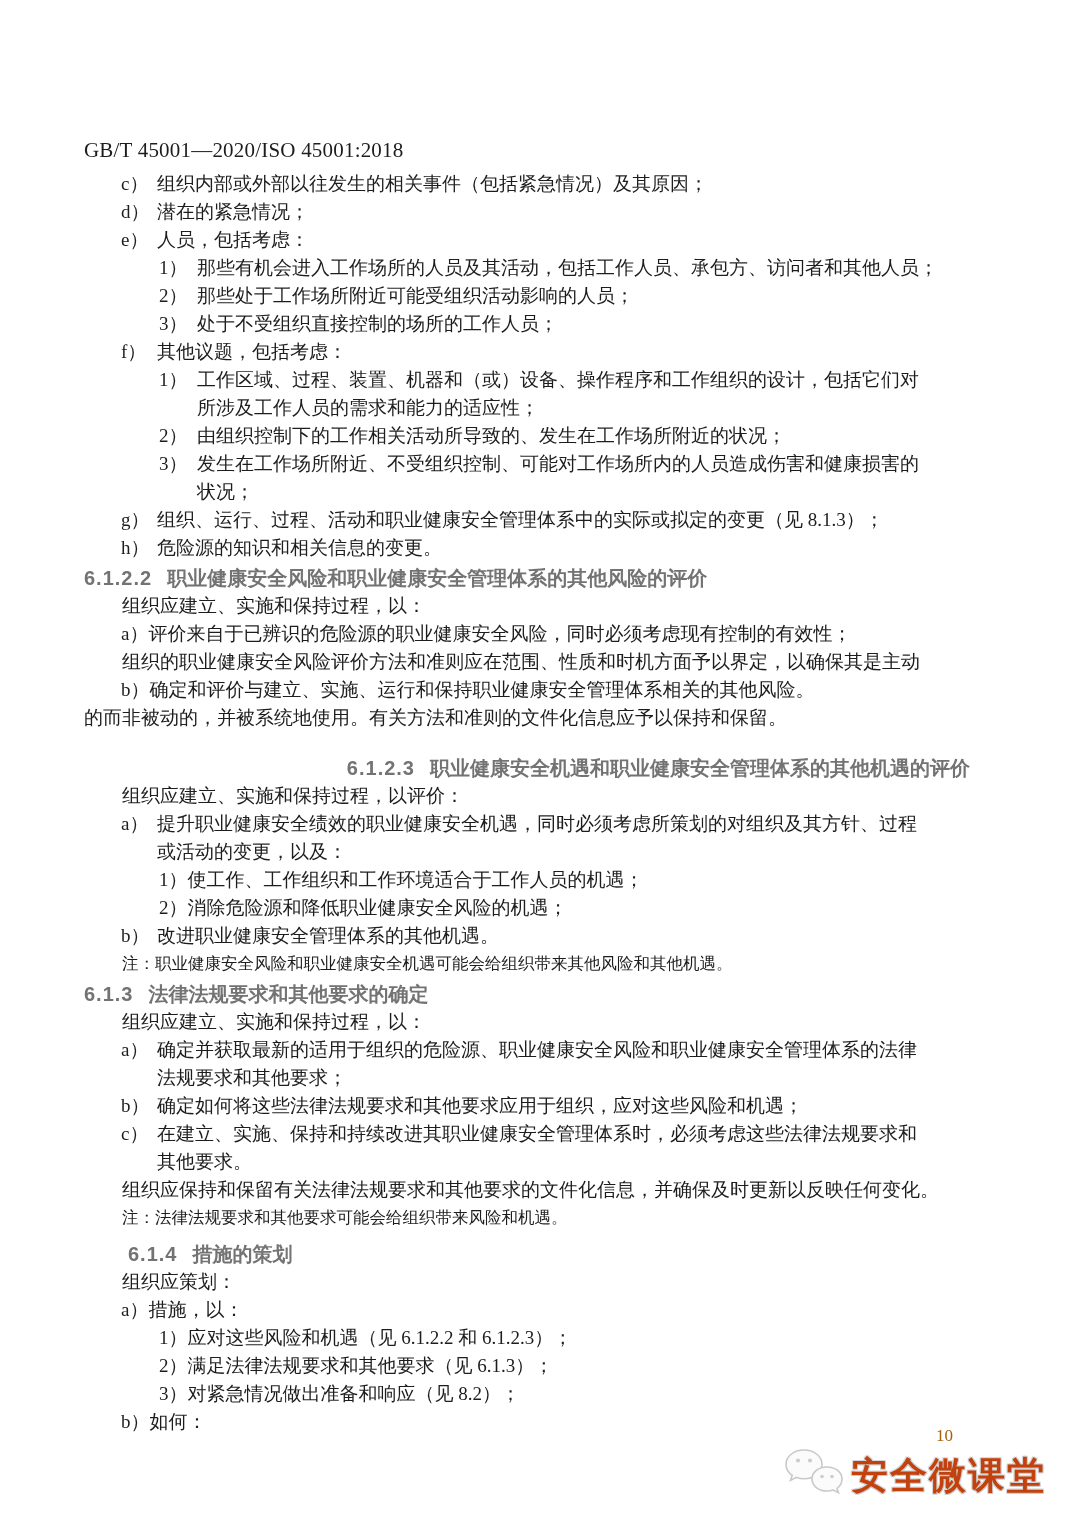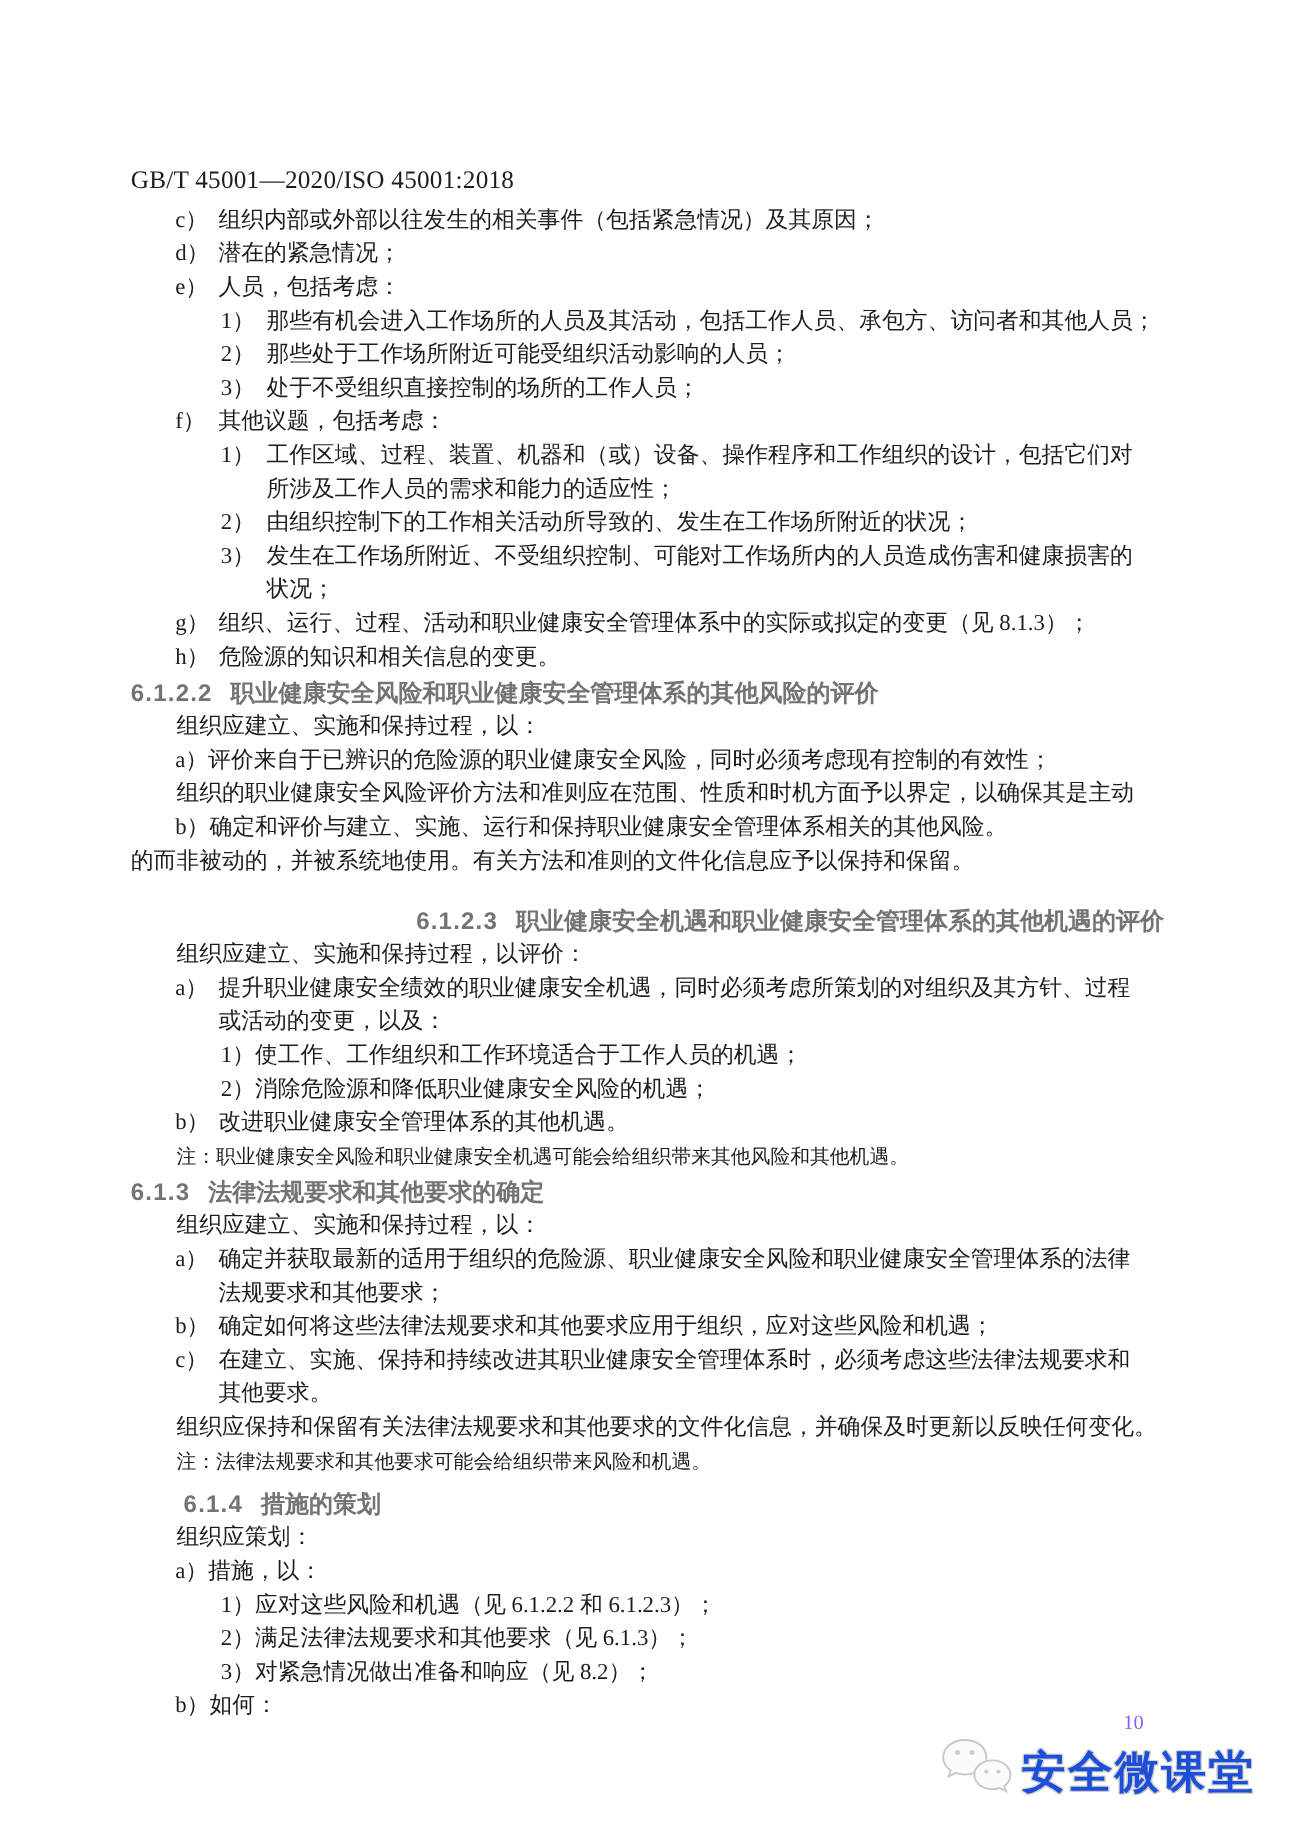--- a/index.html
+++ b/index.html
@@ -8,21 +8,21 @@
     width:1080px;height:1527px;
     background:#ffffff;
     overflow:hidden;
     font-family:"Liberation Serif","DejaVu Serif",serif;
     color:#1d1d1d;
   }
   .doc-body{
     position:absolute;
     left:0;top:136px;
     width:1080px;
-    padding-left:109px;
+    padding-left:84px;
     padding-right:110px;
     box-sizing:border-box;
   }
   .doc-header{
     font-size:21px;
     line-height:28px;
     margin-bottom:6px;
     letter-spacing:0.2px;
   }
   .line{
@@ -59,34 +59,34 @@
   .heading .marker{position:static;margin-right:15px;letter-spacing:1px;}
   .h-6122{margin-top:2px;}
   .h-6123{margin-top:22px;text-align:right;}
   .h-613{margin-top:2px;}
   .h-614{margin-top:8px;margin-left:44px;}
   .page-number{
     position:absolute;
     top:1426px;left:936px;
     font-size:17px;
     font-family:"Liberation Serif","DejaVu Serif",serif;
-    color:#8b5cf6;
+    color:#a16207;
   }
   .watermark{
     position:absolute;
     top:1446px;right:34px;
     display:flex;align-items:center;
     gap:6px;
   }
   .watermark-text{
     font-family:"Liberation Sans","DejaVu Sans",sans-serif;
     font-weight:bold;
     font-size:37px;
     letter-spacing:2px;
-    color:#1d4ed8;
+    color:#c2410c;
     text-shadow:
       1px 1px 0 #c9c9c9,
      -1px -1px 0 #d6d6d6,
       1px -1px 0 #d6d6d6,
      -1px 1px 0 #cfcfcf;
   }
 </style>
 </head>
 <body>
 

